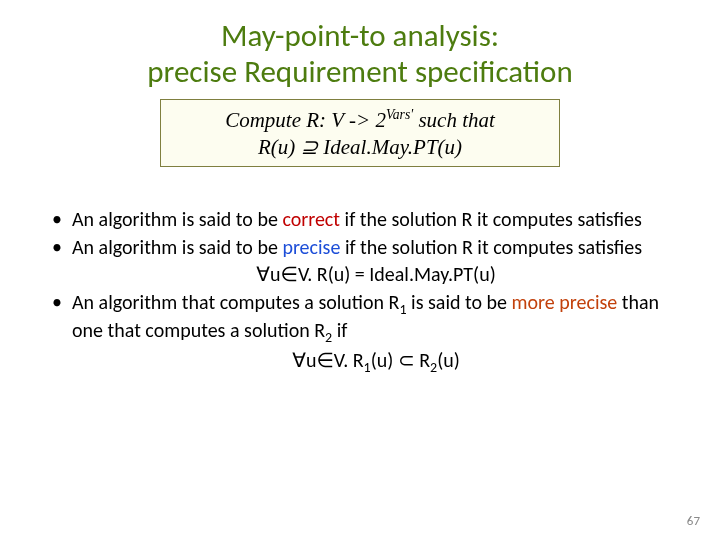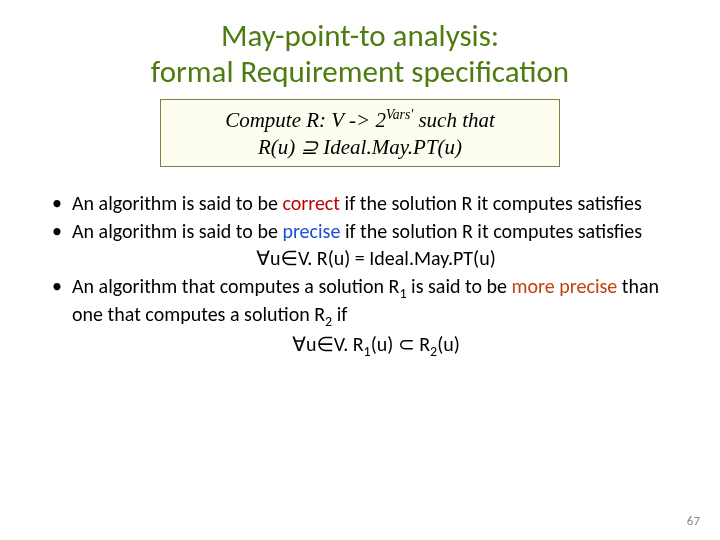--- a/index.html
+++ b/index.html
@@ -13,21 +13,21 @@
   }
   .title {
     text-align: center;
     font-size: 31px;
     color: #4d7c0f;
     line-height: 1.15;
     margin-bottom: 10px;
   }
   .formula-box {
     width: 400px;
-    margin: 0 auto 24px auto;
+    margin: 0 auto 40px auto;
     border: 1.5px solid #7f7f3f;
     background: #fdfdf0;
     padding: 6px 14px 6px 14px;
     text-align: center;
     font-family: "Comic Sans MS", cursive;
     font-style: italic;
     font-size: 21px;
     line-height: 1.25;
   }
   .sup { font-size: 0.65em; vertical-align: super; font-style: italic; }
@@ -66,21 +66,21 @@
     bottom: 12px;
     font-size: 13px;
     color: #8a8a8a;
   }
 </style>
 </head>
 <body>
 
 <div class="title">
   <span>May-point-to analysis:</span><br>
-  <span>formal Requirement specification</span>
+  <span>precise Requirement specification</span>
 </div>
 
 <div class="formula-box">
   <span>Compute R: V -&gt; 2</span><span class="sup">Vars'</span><span> such that</span><br>
   <span>R(u) ⊇ Ideal.May.PT(u)</span>
 </div>
 
 <ul class="bullets">
   <li>
     <span>An algorithm is said to be </span><span class="kw-correct">correct</span><span> if the solution R it computes satisfies</span>

